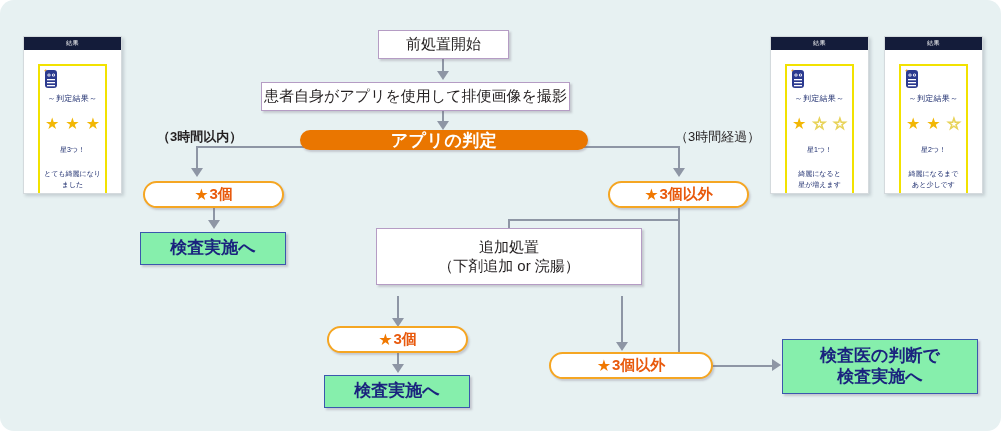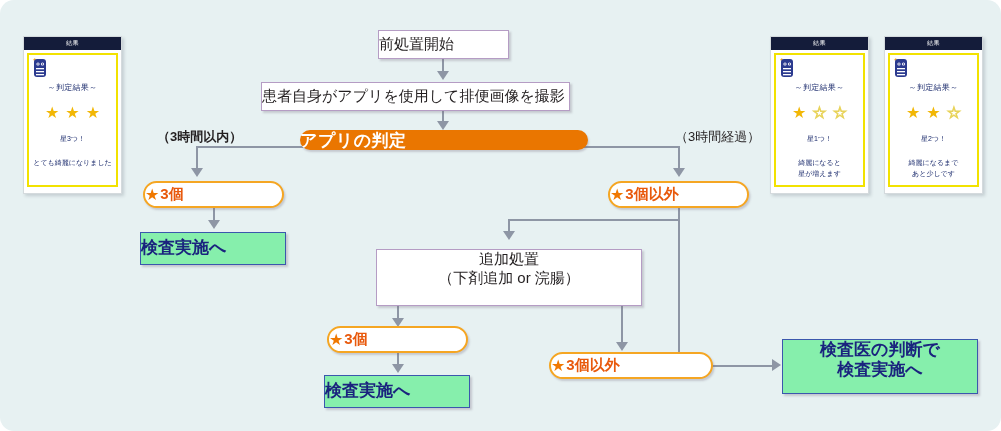--- a/index.html
+++ b/index.html
@@ -11,21 +11,21 @@
   }
   #canvas{
     position:relative;
     width:1001px;height:431px;
     background:#e7f1f2;
     border-radius:14px;
     overflow:hidden;
   }
   
   .node{position:absolute;box-sizing:border-box;display:flex;
-        align-items:center;text-align:center;}
+        align-items:center;justify-content:center;text-align:center;}
 
   
   .box-purple{
     background:#ffffff;
     border:1.5px solid #b59cc4;
     color:#231f20;
     font-size:15px;
     line-height:1.25;
     box-shadow:2px 2px 2px rgba(120,110,130,.30);
   }
@@ -97,21 +97,21 @@
     box-shadow:2px 2px 3px rgba(120,130,140,.30);
     overflow:hidden;
   }
   .phone-bar{
     height:13px;background:#141c3a;color:#ffffff;
     font-size:6px;display:flex;align-items:center;justify-content:center;
     letter-spacing:.5px;
   }
   .phone-screen{
     position:relative;
-    margin:3px;
+    margin:14px;
     border:2px solid #f2e200;
     height:calc(100% - 22px);
     box-sizing:border-box;
     background:#ffffff;
     display:flex;flex-direction:column;align-items:center;
   }
   .mascot{
     position:absolute;left:2px;top:2px;width:18px;height:22px;
   }
   .ph-title{
@@ -282,21 +282,21 @@
 
   <div class="node pill-star" style="left:608px;top:181px;width:141px;height:27px;">
     <span class="star">★</span>
     <span>3個以外</span>
   </div>
 
   <div class="node box-navy" style="left:140px;top:232px;width:146px;height:33px;">
     <span>検査実施へ</span>
   </div>
 
-  <div class="node box-purple two-line" style="left:376px;top:249px;width:266px;height:57px;flex-direction:column;">
+  <div class="node box-purple two-line" style="left:376px;top:228px;width:266px;height:57px;flex-direction:column;">
     <div>追加処置</div>
     <div>（下剤追加 or 浣腸）</div>
   </div>
 
   <div class="node pill-star" style="left:327px;top:326px;width:141px;height:27px;">
     <span class="star">★</span>
     <span>3個</span>
   </div>
 
   <div class="node box-navy" style="left:324px;top:375px;width:146px;height:33px;">

